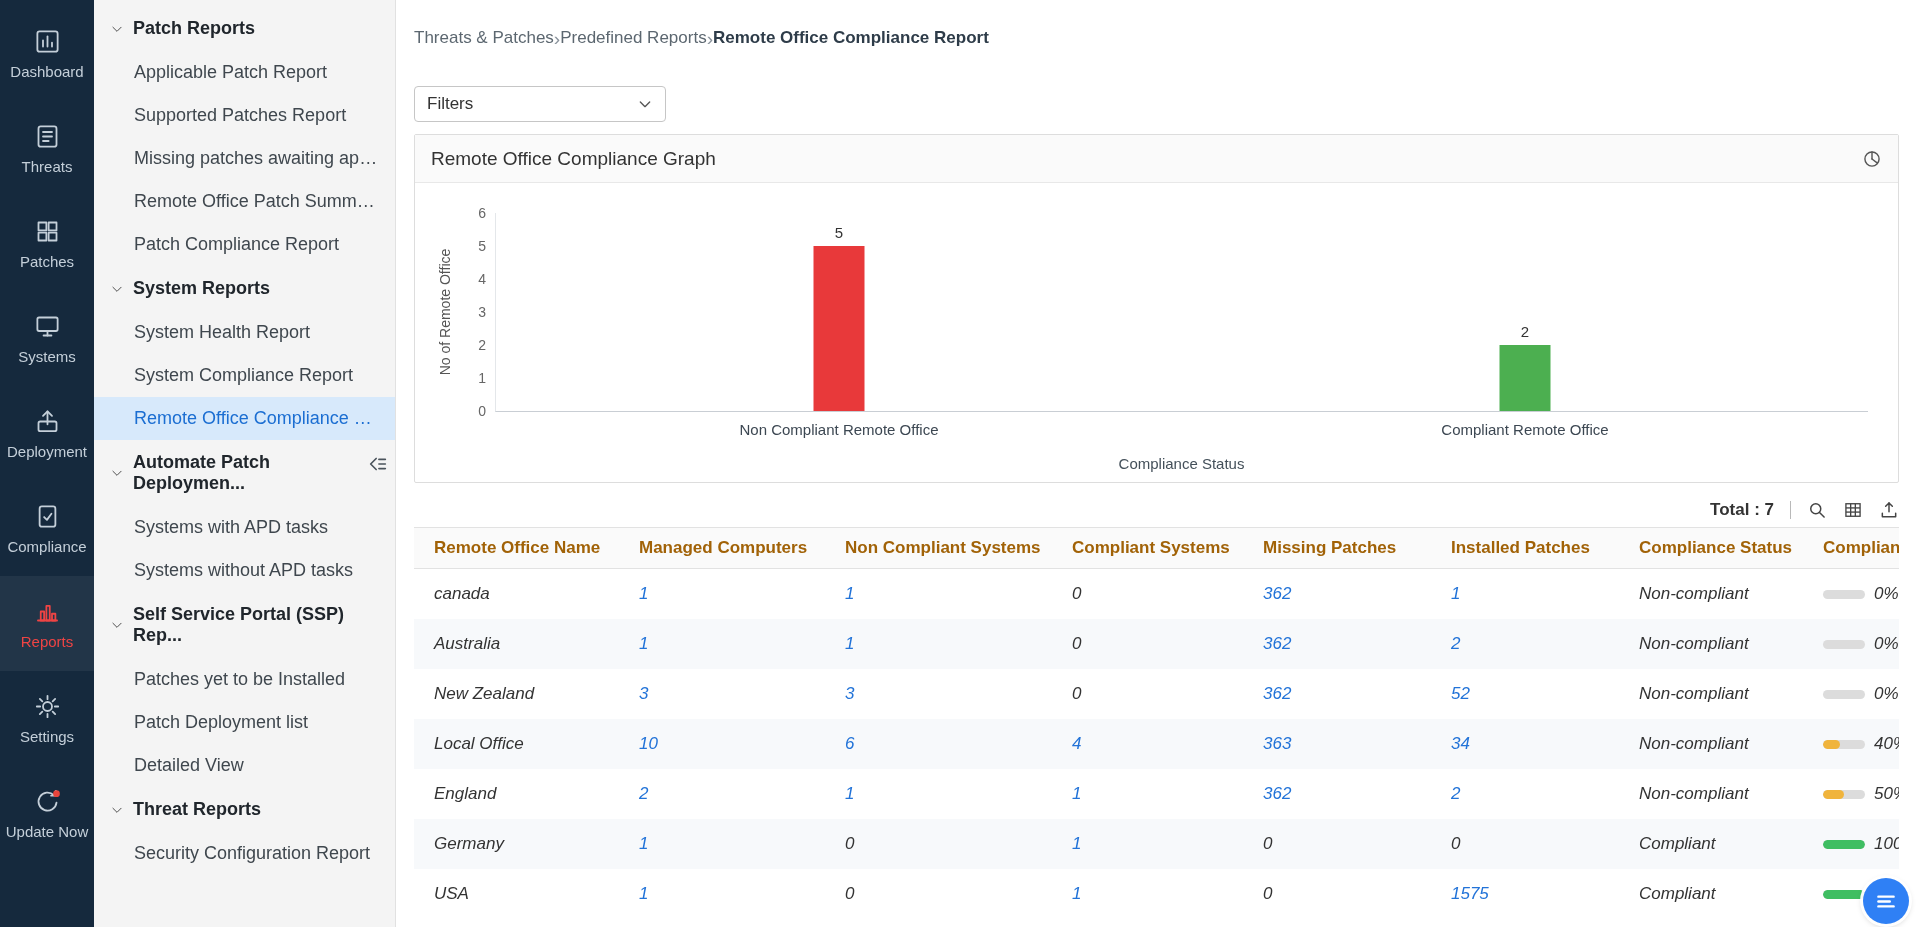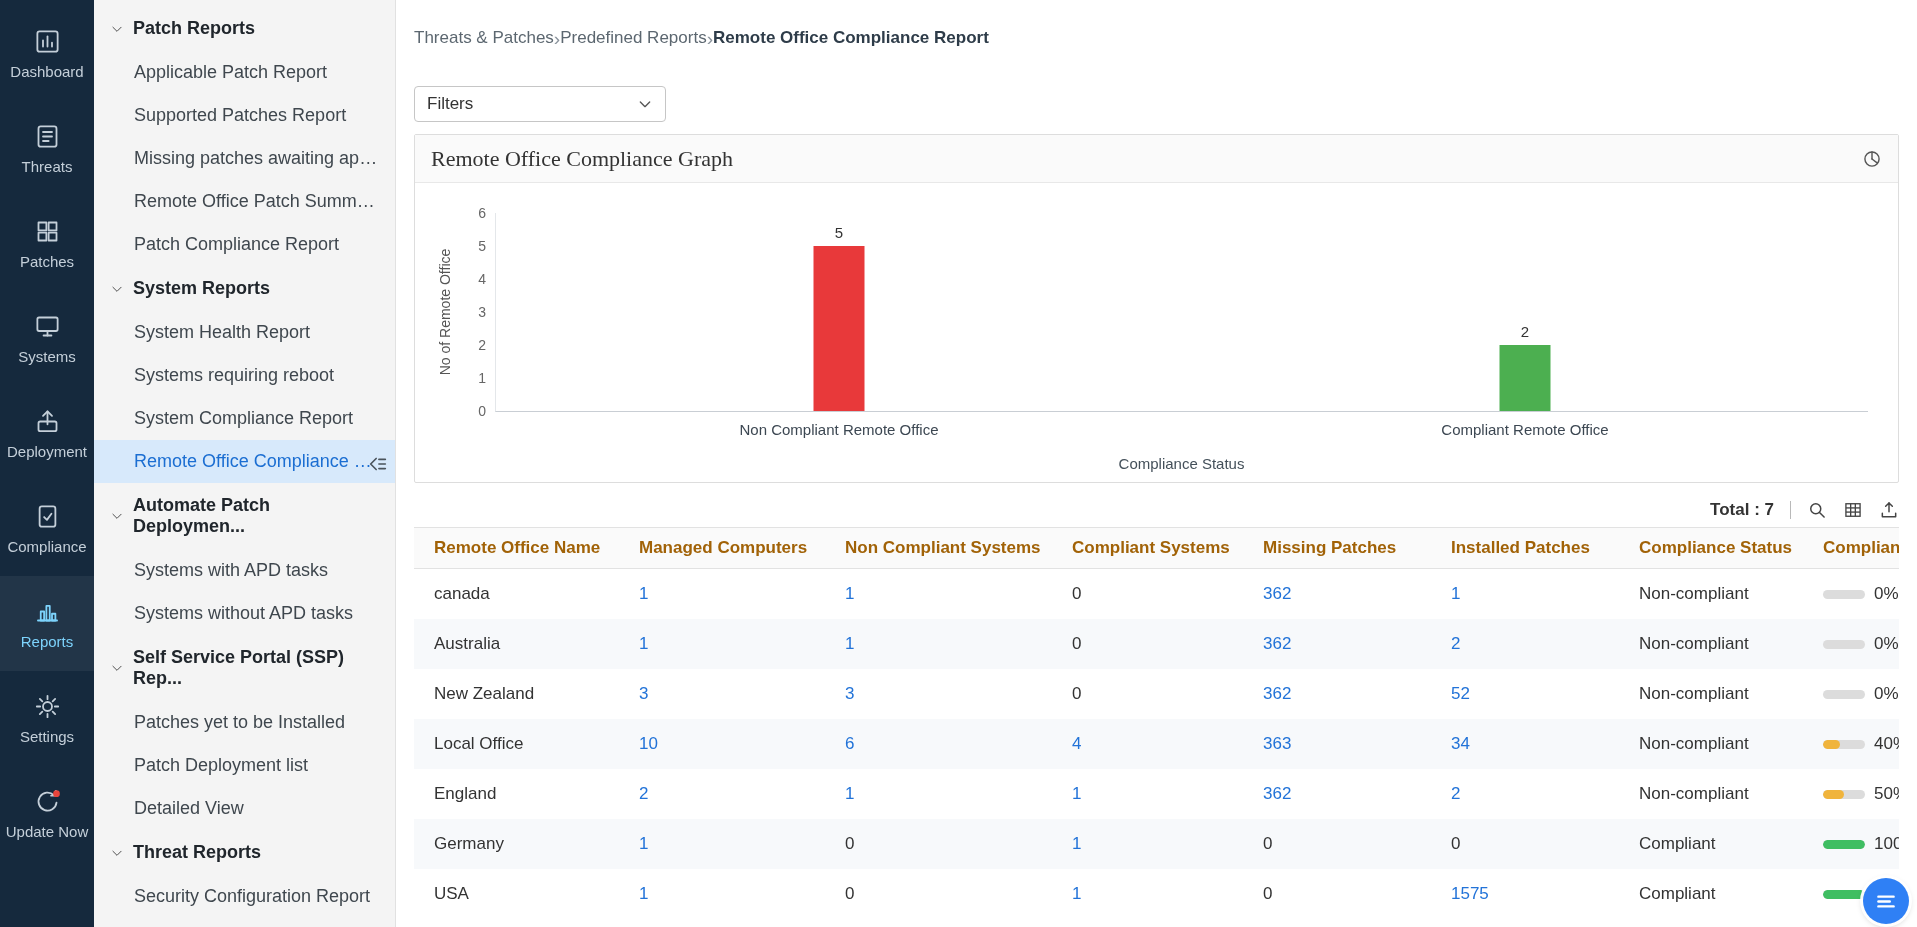--- a/index.html
+++ b/index.html
@@ -6,21 +6,21 @@
   body{
     width:1917px;height:927px;overflow:hidden;background:#fff;
     font-family:"Liberation Sans",sans-serif;color:#333;
   }
   .app{display:flex;width:1917px;height:927px;}
 
   
   .icon-rail{width:94px;background:#15293d;display:flex;flex-direction:column;padding-top:6px;flex:none;}
   .rail-item{height:95px;display:flex;flex-direction:column;align-items:center;justify-content:center;gap:9px;
     color:#c4cfd9;font-size:15px;cursor:pointer;text-align:center;}
-  .rail-item.active{color:#7dd3fc;background:rgba(255,255,255,0.06);}
+  .rail-item.active{color:#ef4444;background:rgba(255,255,255,0.06);}
   .rail-label{line-height:1.05;}
 
   .icon{display:inline-flex;align-items:center;justify-content:center;flex:none;}
   .icon svg{width:100%;height:100%;}
 
   
   .sidebar{width:301px;background:#f4f4f4;border-right:1px solid #e1e1e1;position:relative;flex:none;overflow:hidden;}
   .sidebar-scroll{padding-top:6px;height:100%;overflow:hidden;}
   .section-title{display:flex;align-items:center;gap:9px;padding:12px 16px;font-weight:bold;font-size:18px;color:#20262c;cursor:pointer;}
   .section-title .icon{color:#444;}
@@ -40,21 +40,21 @@
   .crumb-sep{color:#8a939c;font-size:19px;line-height:1;}
 
   .filters{margin-top:38px;width:252px;height:36px;border:1px solid #c6c6c6;border-radius:4px;background:#fff;
     display:flex;align-items:center;justify-content:space-between;padding:0 12px;font-size:17px;color:#333;cursor:pointer;box-sizing:border-box;}
   .filters .icon{width:16px;height:16px;color:#555;}
 
   
   .card{margin-top:12px;border:1px solid #ddd;border-radius:2px;height:349px;box-sizing:border-box;background:#fff;}
   .card-header{height:48px;display:flex;align-items:center;justify-content:space-between;padding:0 16px;
     border-bottom:1px solid #e8e8e8;background:#fafafa;box-sizing:border-box;}
-  .card-title{font-size:22px;color:#333;font-family:Liberation Serif, serif;}
+  .card-title{font-size:19px;color:#333;}
   .card-header .icon{width:20px;height:20px;color:#555;cursor:pointer;}
 
   .chart-body{position:relative;height:300px;}
   .y-axis-label{position:absolute;left:30px;top:129px;transform:translate(-50%,-50%) rotate(-90deg);
     white-space:nowrap;font-size:14px;color:#555;}
   .chart-plot{position:absolute;left:80px;right:30px;top:30px;height:198px;
     border-bottom:1px solid #c9ced4;border-left:1px solid #e4e7ea;}
   .ytick{position:absolute;right:calc(100% + 10px);transform:translateY(50%);font-size:14px;color:#666;}
   .bar{position:absolute;bottom:0;width:51px;transform:translateX(-50%);cursor:pointer;}
   .bar-value{position:absolute;bottom:100%;left:50%;transform:translateX(-50%);margin-bottom:5px;font-size:15px;color:#333;}
@@ -66,21 +66,21 @@
   .table-toolbar{margin-top:10px;height:34px;display:flex;align-items:center;justify-content:flex-end;gap:16px;}
   .total{font-size:17px;font-weight:bold;color:#333;}
   .vsep{width:0;height:18px;border-left:1px solid #b9b9b9;}
   .icon.tool{width:20px;height:20px;color:#444;cursor:pointer;}
 
   
   .table-clip{overflow:hidden;}
   table.report-table{width:1550px;table-layout:fixed;border-collapse:collapse;font-size:17px;}
   .report-table thead th{background:#fafafa;border-top:1px solid #e2e2e2;border-bottom:1px solid #e2e2e2;
     text-align:left;font-weight:bold;color:#a16207;padding:10px 0 10px 20px;white-space:nowrap;overflow:hidden;cursor:pointer;}
-  .report-table tbody td{padding:15px 0 15px 20px;color:#333;white-space:nowrap;overflow:hidden;}
+  .report-table tbody td{padding:15px 0 15px 20px;color:#333;white-space:nowrap;overflow:hidden;font-style:italic;}
   .report-table tbody tr:nth-child(even){background:#f7f9fb;}
   .link{color:#2273d8;cursor:pointer;}
   .pct-wrap{display:flex;align-items:center;gap:9px;}
   .pill{width:42px;height:9px;border-radius:5px;background:#dcdcdc;overflow:hidden;flex:none;}
   .pill-fill{height:100%;border-radius:5px;}
   .pct-label{font-size:17px;color:#333;}
 
   
   .fab{position:absolute;right:8px;bottom:3px;width:46px;height:46px;border-radius:50%;background:#2f80f5;
     border:none;box-shadow:0 0 0 3px rgba(255,255,255,0.95),0 2px 6px rgba(0,0,0,0.25);cursor:pointer;
@@ -204,21 +204,20 @@
         <div class="section-item">Patch Compliance Report</div>
         <div class="section-title">
           <span class="icon" style="width: 14px; height: 14px;">
             <svg viewBox="0 0 24 24" fill="none" stroke="currentColor" stroke-width="1.6" stroke-linecap="round" stroke-linejoin="round">
               <polyline points="5,9 12,16 19,9"></polyline>
             </svg>
           </span>
           <span>System Reports</span>
         </div>
         <div class="section-item">System Health Report</div>
-        <div class="section-item">Systems requiring reboot</div>
         <div class="section-item">System Compliance Report</div>
         <div class="section-item selected">Remote Office Compliance Re...</div>
         <div class="section-title">
           <span class="icon" style="width: 14px; height: 14px;">
             <svg viewBox="0 0 24 24" fill="none" stroke="currentColor" stroke-width="1.6" stroke-linecap="round" stroke-linejoin="round">
               <polyline points="5,9 12,16 19,9"></polyline>
             </svg>
           </span>
           <span>Automate Patch Deploymen...</span>
         </div>

